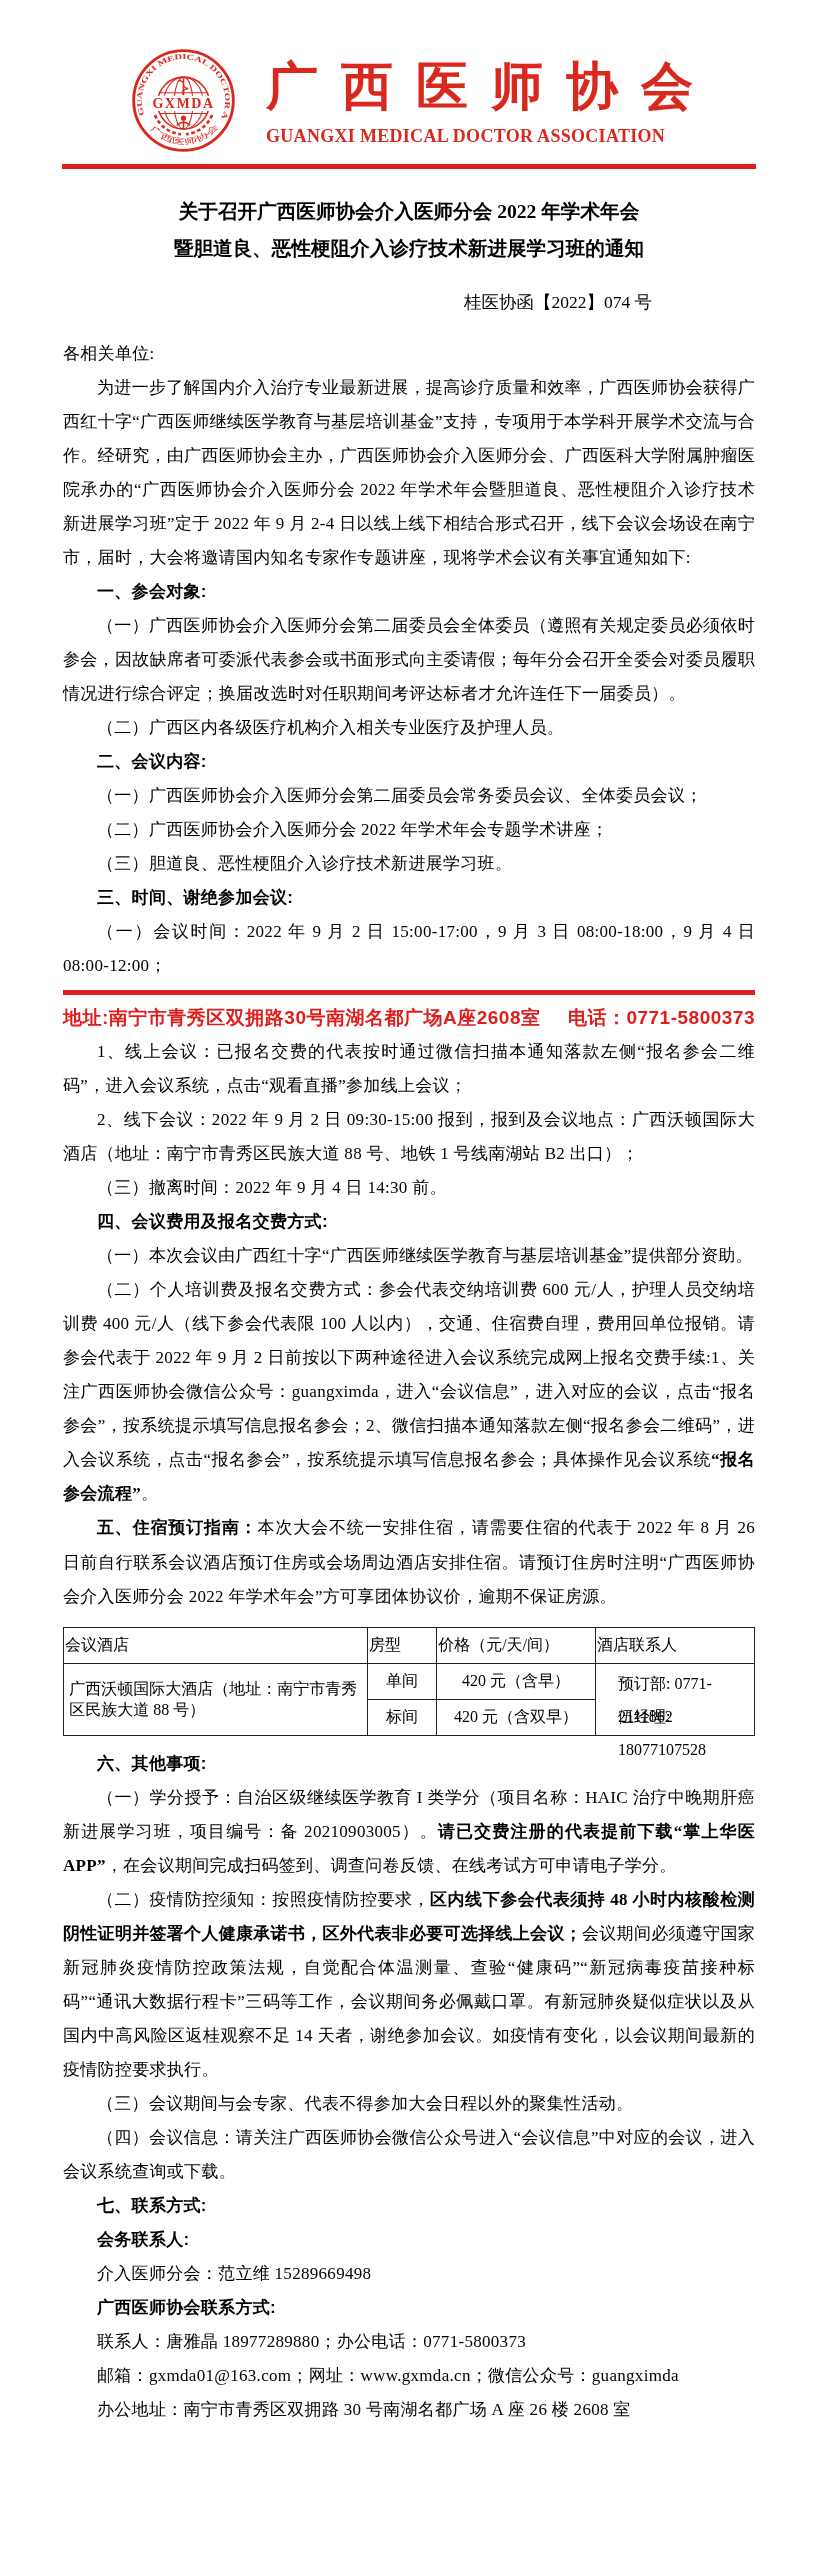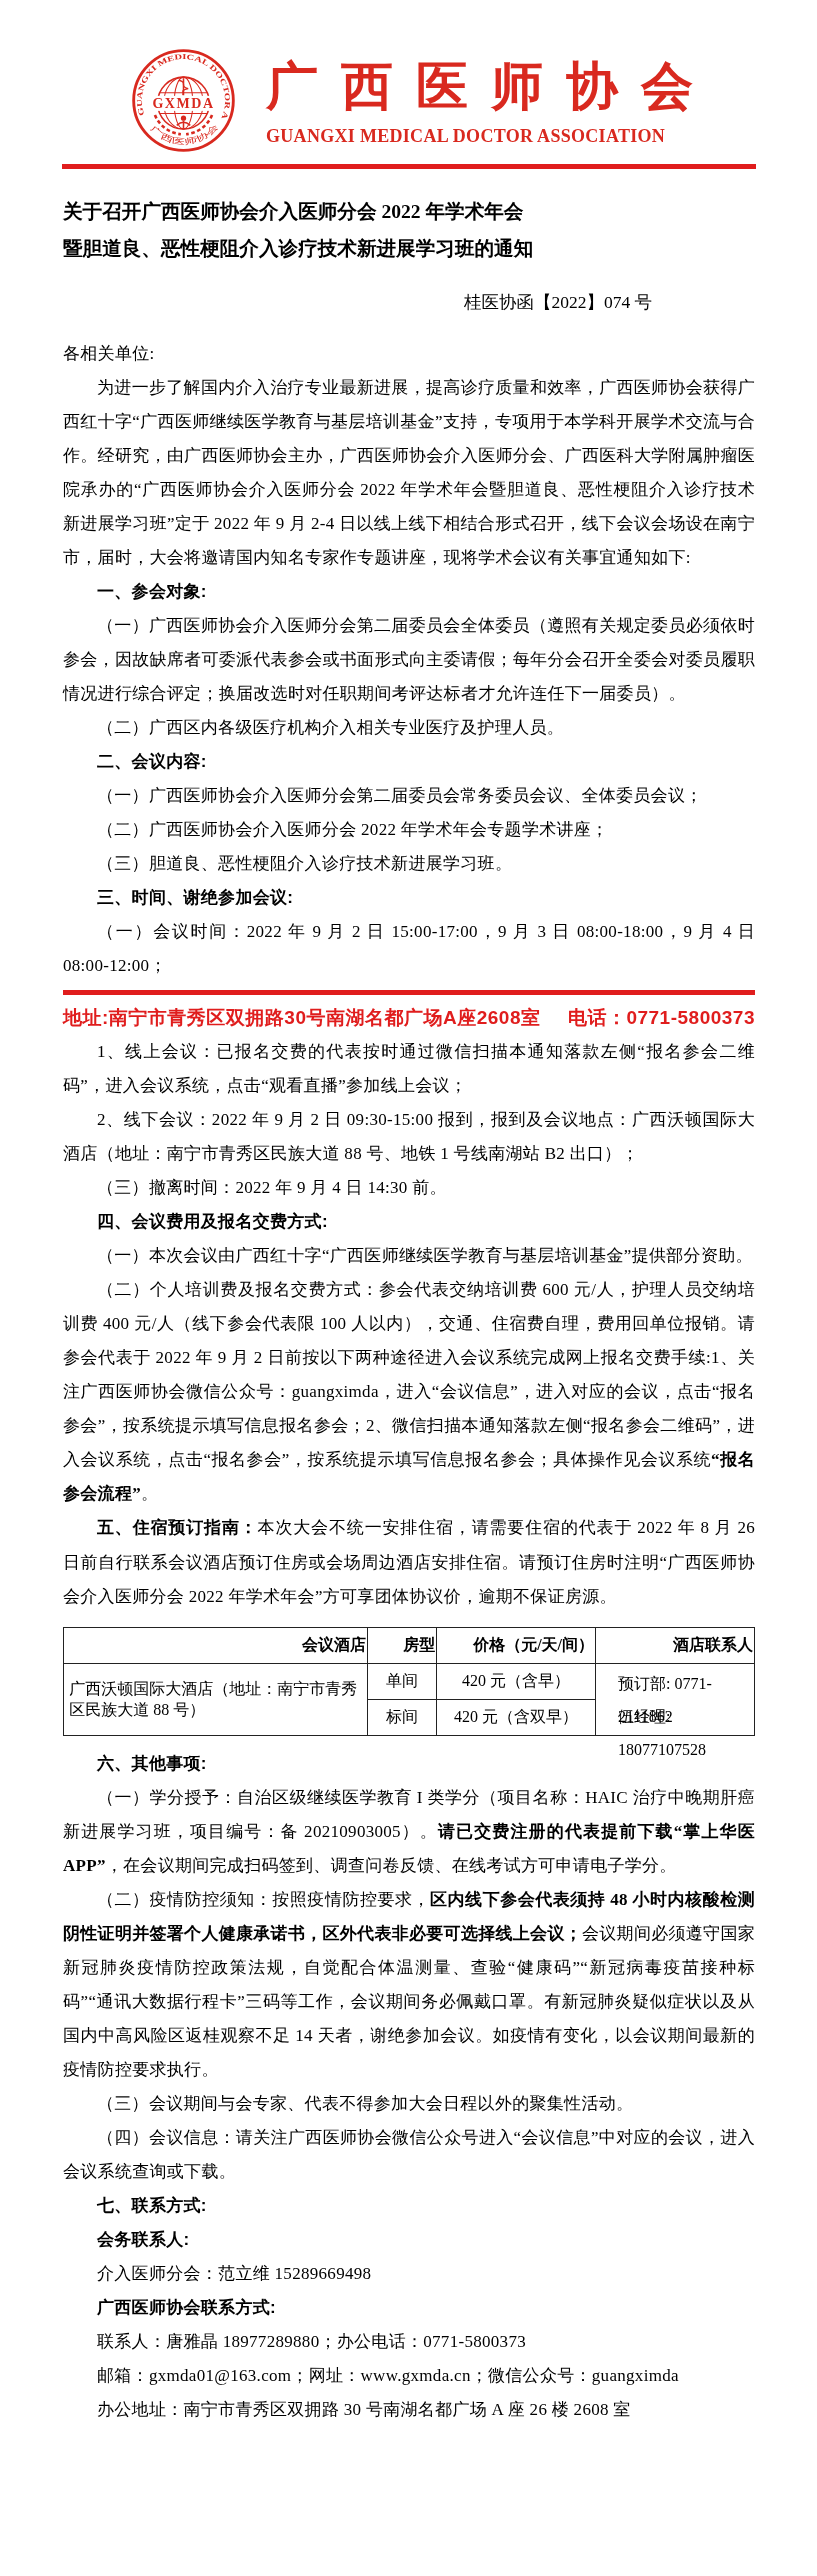--- a/index.html
+++ b/index.html
@@ -9,35 +9,35 @@
   .header{position:relative;height:170px;}
   .logo{position:absolute;left:129px;top:46px;width:109px;height:109px;}
   .org-block{position:absolute;left:266px;top:60px;width:428px;}
   .org-cn{font-family:"Liberation Serif",serif;font-weight:700;font-size:52px;line-height:1.05;
           color:var(--accent);letter-spacing:23px;white-space:nowrap;}
   .org-en{margin-top:11.3px;font-family:"Liberation Serif",serif;font-weight:700;font-size:18px;
           color:var(--accent);letter-spacing:0.3px;white-space:nowrap;}
   .rule{position:absolute;left:62px;right:62px;top:164px;height:4.6px;background:var(--band);}
   
   .content{padding:0 63px;}
-  .title{margin-top:23px;text-align:left;font-weight:700;font-size:19.6px;line-height:37px;}
+  .title{margin-top:23px;text-align:center;font-weight:700;font-size:19.6px;line-height:37px;}
   .doc-number{margin-top:18px;padding-right:103px;text-align:right;font-size:17.5px;line-height:34px;}
   .salutation{margin-top:17.5px;font-size:17px;line-height:34px;letter-spacing:0.3px;}
   p.body{margin:0;font-size:17px;line-height:34px;text-align:justify;text-indent:34px;letter-spacing:0.3px;}
   h2.sec{margin:0;font-family:"Liberation Sans",sans-serif;font-weight:700;font-size:17px;
          line-height:34px;text-indent:34px;letter-spacing:0.3px;}
   .b{font-weight:700;}
   .lead{font-family:Liberation Mono, monospace;font-weight:700;}
   .band{margin:7.2px 0 5.2px;border-top:5.2px solid var(--band);padding-top:11px;display:flex;
         justify-content:space-between;font-family:Liberation Sans, sans-serif;font-weight:700;
         font-size:19px;line-height:1.25;color:var(--band);letter-spacing:0.5px;}
   
   table.hotel{border-collapse:collapse;width:100%;margin:13.4px 0 11.3px;font-size:16px;}
   table.hotel th,table.hotel td{border:1px solid #222;}
-  table.hotel th{height:33px;font-weight:700;text-align:right;}
+  table.hotel th{height:33px;font-weight:400;text-align:left;}
   table.hotel td{height:33px;}
   td.c{text-align:center;}
   td.hotelname{padding:0 5.2px;}
   .contact-line{height:33px;line-height:33px;padding-left:21px;}
 </style>
 </head>
 <body>
 
 <div class="page" style="--accent:#D9291F;--band:#E01D1D;--seal:#E8614E;">
 

